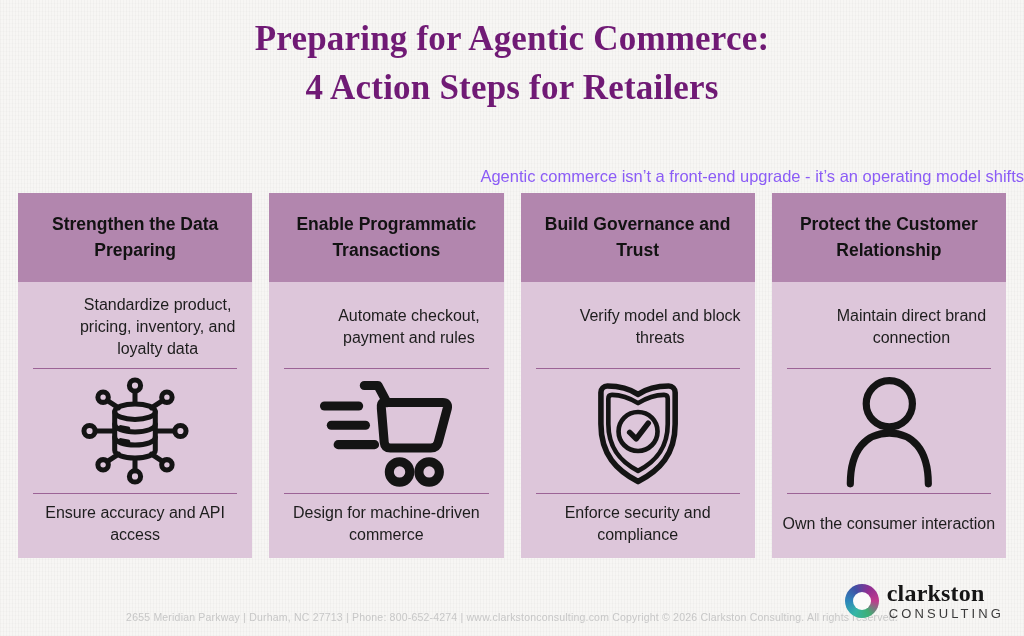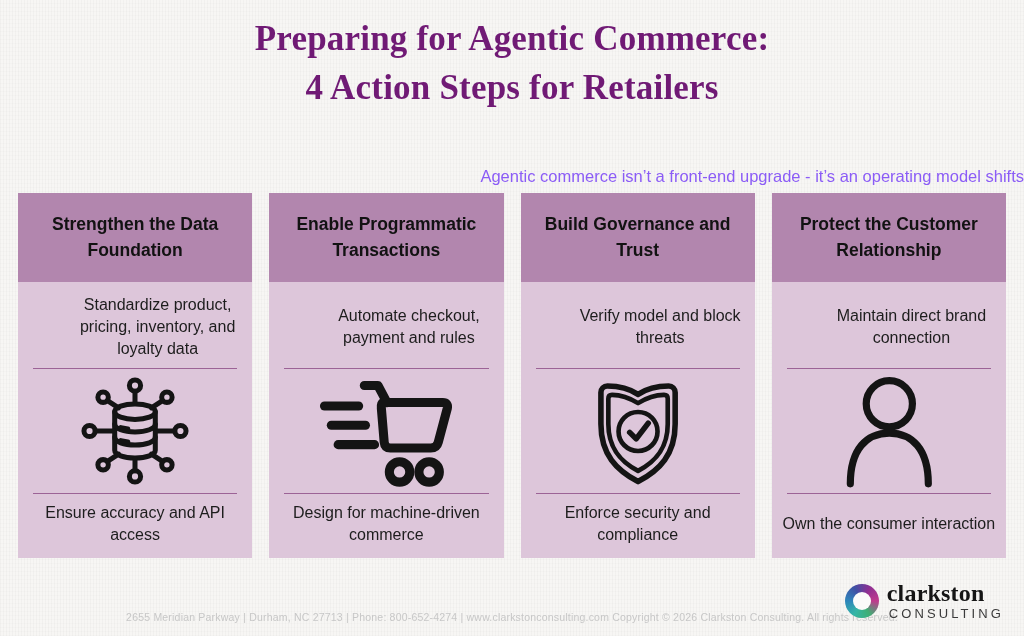--- a/index.html
+++ b/index.html
@@ -77,21 +77,21 @@
 <body>
 
 <div class="title">
   <span>Preparing for Agentic Commerce:</span>
   <span>4 Action Steps for Retailers</span>
 </div>
 <div class="subtitle">Agentic commerce isn’t a front-end upgrade - it’s an operating model shifts</div>
 
 <div class="cards-row" id="cards-row">
   <div class="card">
-    <div class="card-header">Strengthen the Data Foundation</div>
+    <div class="card-header">Strengthen the Data Preparing</div>
     <div class="card-body">
       <div class="card-top-text">Standardize product, pricing, inventory, and loyalty data</div>
       <hr class="divider">
       <div class="card-icon">
   <svg viewBox="0 0 120 120" xmlns="http://www.w3.org/2000/svg">
     <g class="ic" stroke-width="5.2">
       <ellipse cx="60" cy="40" rx="21" ry="8"></ellipse>
       <path d="M39,40 V80 C39,84.5 48.4,88 60,88 C71.6,88 81,84.5 81,80 V40"></path>
       <path d="M39,53 C39,57.5 48.4,61 60,61 C71.6,61 81,57.5 81,53"></path>
       <path d="M39,66.5 C39,71 48.4,74.5 60,74.5 C71.6,74.5 81,71 81,66.5"></path>

